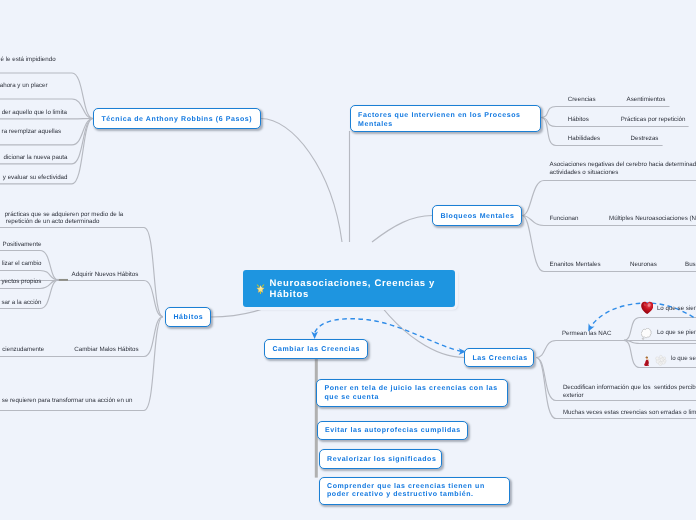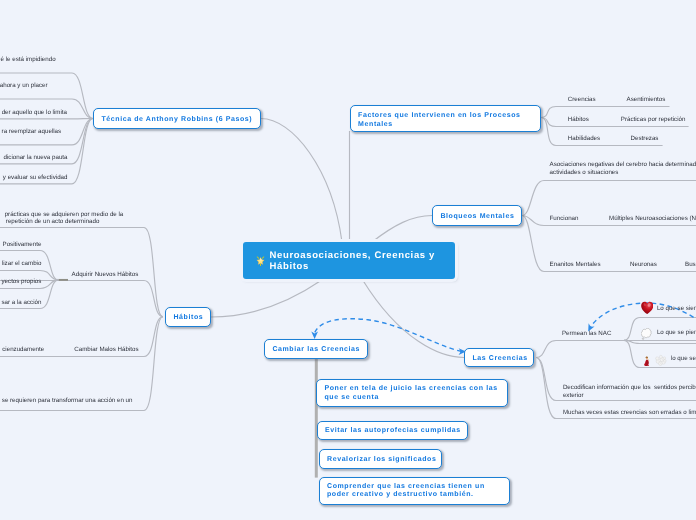--- a/index.html
+++ b/index.html
@@ -9,21 +9,21 @@
  -webkit-font-smoothing:antialiased;text-rendering:geometricPrecision;
  transform:translateZ(0);}
 svg#links{position:absolute;left:0;top:0;width:696px;height:520px;}
 .box{position:absolute;background:#ffffff;border:1.7px solid #1b7fd4;border-radius:5px;
  color:#1379e0;font-weight:bold;font-size:7px;letter-spacing:0.6px;line-height:9.6px;box-sizing:border-box;
  box-shadow:1.5px 1.5px 2px rgba(86,96,110,0.45);
  display:flex;align-items:center;padding:1.6px 7.4px 0 7.4px;}
 .central{position:absolute;background:#1e95e0;border-radius:3px;color:#ffffff;
  font-weight:bold;font-size:9.5px;letter-spacing:0.66px;line-height:11px;box-sizing:border-box;
  box-shadow:0 0 0 3px #eff3fb,1.5px 2px 3px rgba(86,96,110,0.35);
- display:flex;align-items:center;padding-left:11.5px;}
+ display:flex;align-items:center;padding-left:11.5px;margin-top:28px;}
 .plain{position:absolute;color:#2e323c;font-size:6.2px;line-height:8.4px;
  white-space:pre;font-weight:normal;}
 .star{margin-right:4px;flex:0 0 auto;display:flex;}
 .emj{position:absolute;display:block;}
 </style>
 </head>
 <body>
 
 <div id="map">
 <svg id="links" viewBox="0 0 696 520">

